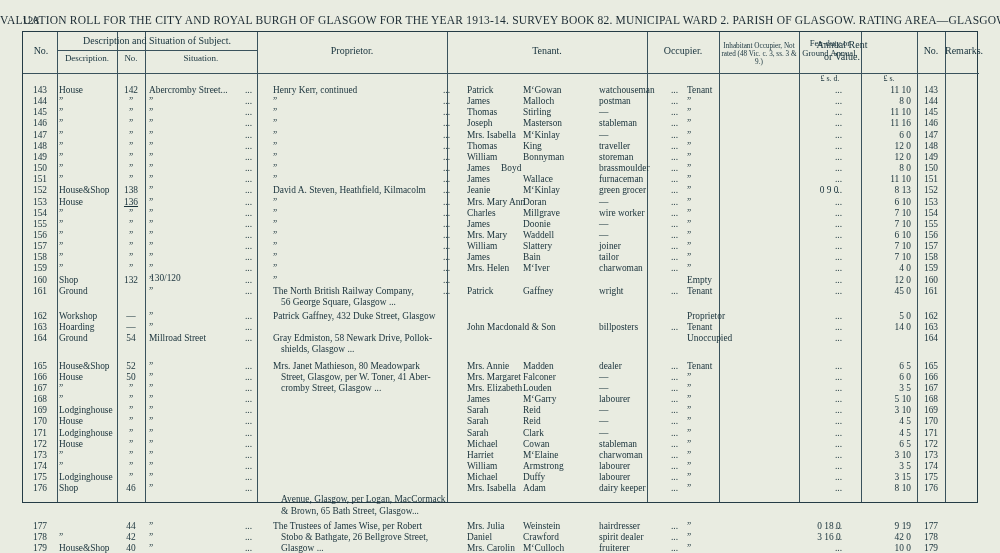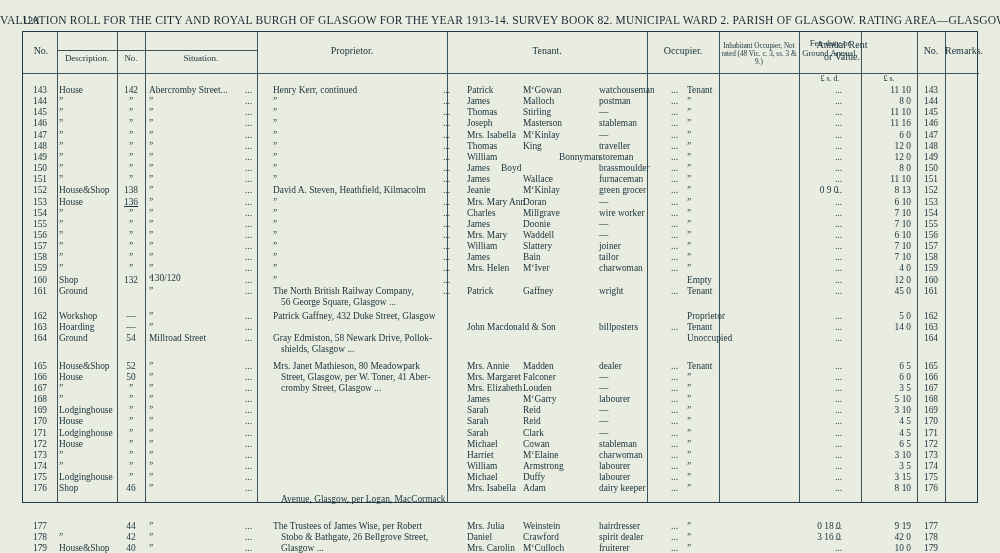--- a/index.html
+++ b/index.html
@@ -73,20 +73,21 @@
         <div class="v" style="left: 894px;"></div>
         <div class="v" style="left: 922px;"></div>
         <div style="position: absolute; left: 500px; top: 41px; height: 431px; width: 1px; background: rgba(58, 82, 92, 0);"></div>
         <div style="position: absolute; left: 578px; top: 41px; height: 431px; width: 1px; background: rgba(58, 82, 92, 0);"></div>
         <div style="position: absolute; top: 18px; left: 34px; width: 200px; height: 1px; background: rgb(58, 82, 92);"></div>
         <div style="position: absolute; top: 41px; left: 0px; width: 956px; height: 1px; background: rgb(58, 82, 92);"></div>
       </div>
 
     <div class="thead">
       <div class="th" style="left:2px;width:32px;top:13px;">No.</div>
+      <div class="th" style="left:34px;width:200px;top:3px;">Description and Situation of Subject.</div>
       <div class="th" style="left:34px;width:60px;top:21px;font-size:9px;">Description.</div>
       <div class="th" style="left:94px;width:28px;top:21px;font-size:9px;">No.</div>
       <div class="th" style="left:122px;width:112px;top:21px;font-size:9px;">Situation.</div>
       <div class="th" style="left:234px;width:190px;top:13px;">Proprietor.</div>
       <div class="th" style="left:424px;width:200px;top:13px;">Tenant.</div>
       <div class="th" style="left:624px;width:72px;top:13px;">Occupier.</div>
       <div class="th small" style="left:696px;width:80px;top:10px;white-space:normal;">Inhabitant Occupier, Not rated (48 Vic. c. 3, ss. 3 &amp; 9.)</div>
       <div class="th" style="left:776px;width:62px;top:7px;font-size:8.6px;white-space:normal;">Feu-duty or Ground Annual.</div>
       <div class="th" style="left:791px;width:56px;top:7px;font-size:10px;white-space:normal;">Annual Rent or Value.</div>
       <div class="th" style="left:894px;width:28px;top:13px;">No.</div>
@@ -187,21 +188,21 @@
         <div class="cell c-right" style="left: 840px; width: 48px; top: 67.75px;">12  0</div>
         <div class="cell c-center" style="left: 896px; width: 24px; top: 67.75px;">148</div>
         <div class="cell c-center" style="left: 2px; width: 30px; top: 78.9px;">149</div>
         <div class="cell" style="left: 36px; width: 58px; top: 78.9px;">”</div>
         <div class="cell c-center" style="left: 96px; width: 24px; top: 78.9px;">”</div>
         <div class="cell" style="left: 126px; width: 96px; top: 78.9px;">”</div>
         <div class="cell" style="left: 222px; width: 10px; top: 78.9px;">...</div>
         <div class="cell" style="left: 250px; width: 170px; top: 78.9px;">”</div>
         <div class="cell" style="left: 420px; width: 10px; top: 78.9px;">...</div>
         <div class="cell" style="left: 444px; width: 54px; top: 78.9px;">William</div>
-        <div class="cell" style="left: 500px; width: 72px; top: 78.9px; margin-left: 36px;">Bonnyman</div>
+        <div class="cell" style="left: 500px; width: 72px; top: 78.9px;">Bonnyman</div>
         <div class="cell" style="left: 576px; width: 72px; top: 78.9px;">storeman</div>
         <div class="cell" style="left: 648px; width: 10px; top: 78.9px;">...</div>
         <div class="cell" style="left: 664px; width: 60px; top: 78.9px;">”</div>
         <div class="cell" style="left: 812px; width: 10px; top: 78.9px;">...</div>
         <div class="cell c-right" style="left: 840px; width: 48px; top: 78.9px;">12  0</div>
         <div class="cell c-center" style="left: 896px; width: 24px; top: 78.9px;">149</div>
         <div class="cell c-center" style="left: 2px; width: 30px; top: 90.05px;">150</div>
         <div class="cell" style="left: 36px; width: 58px; top: 90.05px;">”</div>
         <div class="cell c-center" style="left: 96px; width: 24px; top: 90.05px;">”</div>
         <div class="cell" style="left: 126px; width: 96px; top: 90.05px;">”</div>
@@ -564,20 +565,21 @@
         <div class="cell" style="left: 222px; width: 10px; top: 410.25px;">...</div>
         <div class="cell" style="left: 444px; width: 54px; top: 410.25px;">Mrs. Isabella</div>
         <div class="cell" style="left: 500px; width: 72px; top: 410.25px;">Adam</div>
         <div class="cell" style="left: 576px; width: 72px; top: 410.25px;">dairy keeper</div>
         <div class="cell" style="left: 648px; width: 10px; top: 410.25px;">...</div>
         <div class="cell" style="left: 664px; width: 60px; top: 410.25px;">”</div>
         <div class="cell" style="left: 812px; width: 10px; top: 410.25px;">...</div>
         <div class="cell c-right" style="left: 840px; width: 48px; top: 410.25px;">8 10</div>
         <div class="cell c-center" style="left: 896px; width: 24px; top: 410.25px;">176</div>
         <div class="cell" style="left: 258px; width: 210px; top: 421.4px;">Avenue, Glasgow, per Logan, MacCormack</div>
+        <div class="cell" style="left: 258px; width: 210px; top: 432.55px;">&amp; Brown, 65 Bath Street, Glasgow...</div>
         <div class="cell" style="left: 250px; width: 200px; top: 447.7px;">The Trustees of James Wise, per Robert</div>
         <div class="cell c-center" style="left: 2px; width: 30px; top: 447.7px;">177</div>
         <div class="cell c-center" style="left: 96px; width: 24px; top: 447.7px;">44</div>
         <div class="cell" style="left: 126px; width: 96px; top: 447.7px;">”</div>
         <div class="cell" style="left: 222px; width: 10px; top: 447.7px;">...</div>
         <div class="cell" style="left: 444px; width: 54px; top: 447.7px;">Mrs. Julia</div>
         <div class="cell" style="left: 500px; width: 72px; top: 447.7px;">Weinstein</div>
         <div class="cell" style="left: 576px; width: 72px; top: 447.7px;">hairdresser</div>
         <div class="cell" style="left: 648px; width: 10px; top: 447.7px;">...</div>
         <div class="cell" style="left: 664px; width: 60px; top: 447.7px;">”</div>

